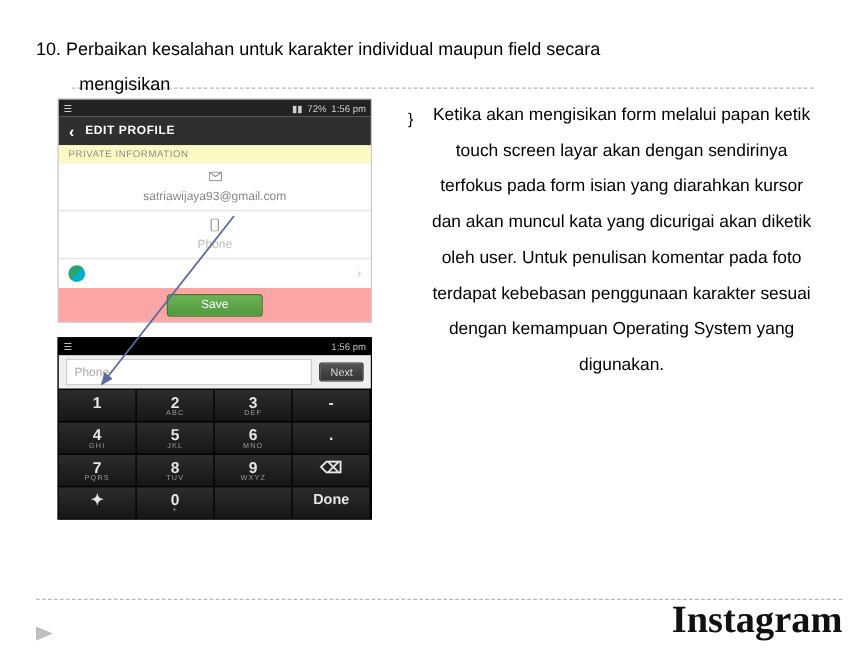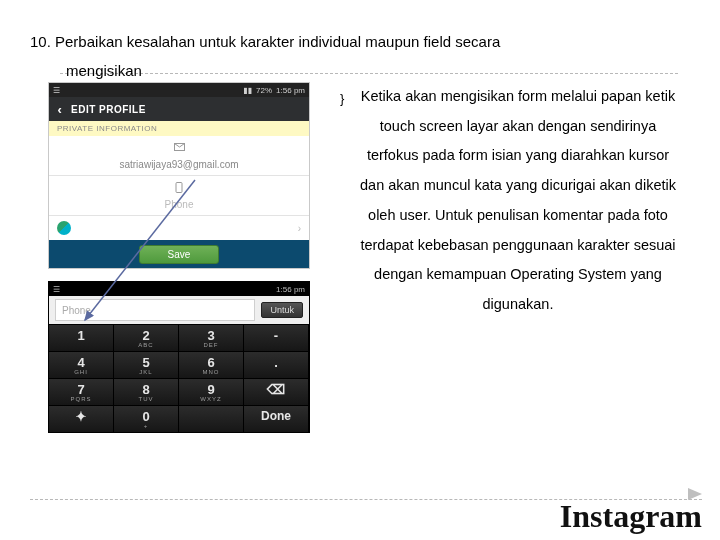--- a/index.html
+++ b/index.html
@@ -106,21 +106,21 @@
   .row .ico { width:12px; height:12px; display:inline-flex; align-items:center; justify-content:center; color:#888; font-size:10px;}
   .row .val { color:#888; font-size:10px;}
   .row .ph  { color:#bbb; font-size:10px;}
   .gender-row { background:#fff; padding:5px 8px; display:flex; align-items:center; gap:8px;}
   .gender-ico {
     width:14px;height:14px; border-radius:50%;
     background: linear-gradient(135deg,#2aa36f 50%, #00b1c9 50%);
   }
   .chevron { margin-left:auto; color:#bbb; }
   .savebar {
-    background:#0c4a6e;
+    background:#fca5a5;
     height:28px;
     display:flex;
     align-items:center;
     justify-content:center;
   }
   .savebtn {
     background: linear-gradient(#6fb157,#4f9a3d);
     color:#fff;
     border-radius:3px;
     padding:3px 28px;
@@ -184,21 +184,20 @@
     pointer-events:none;
   }
 
   
   .bottom {
     position:absolute;
     left:30px; right:18px; bottom:6px;
     display:flex;
     align-items:flex-end;
     justify-content:space-between;
-    flex-direction:column;
   }
   .marker {
     width:14px;height:12px;
     background:#bfbfbf;
     clip-path: polygon(0 0, 100% 50%, 0 100%);
   }
   .insta {
     font-family: "Brush Script MT", "Segoe Script", cursive;
     font-size:32px;
     font-weight:bold;
@@ -269,21 +268,21 @@
         <div class="statusbar">
           <span>☰</span>
           <span class="sb-right">
             <span>1:56 pm</span>
           </span>
         </div>
         <div class="input-strip">
           <div class="field">
             <span>Phone</span>
           </div>
-          <div class="nextbtn">Untuk</div>
+          <div class="nextbtn">Next</div>
         </div>
         <div class="keypad">
           <div class="krow">
             <div class="key">
                 <div class="d">1</div>
                 <div class="l"></div>
               </div>
             <div class="key">
                 <div class="d">2</div>
                 <div class="l">ABC</div>

